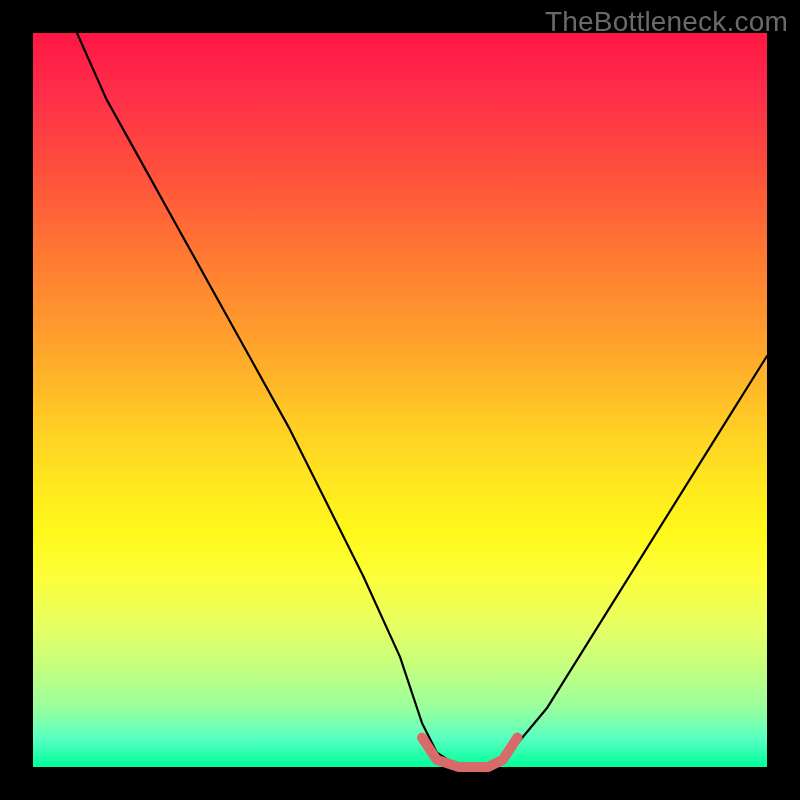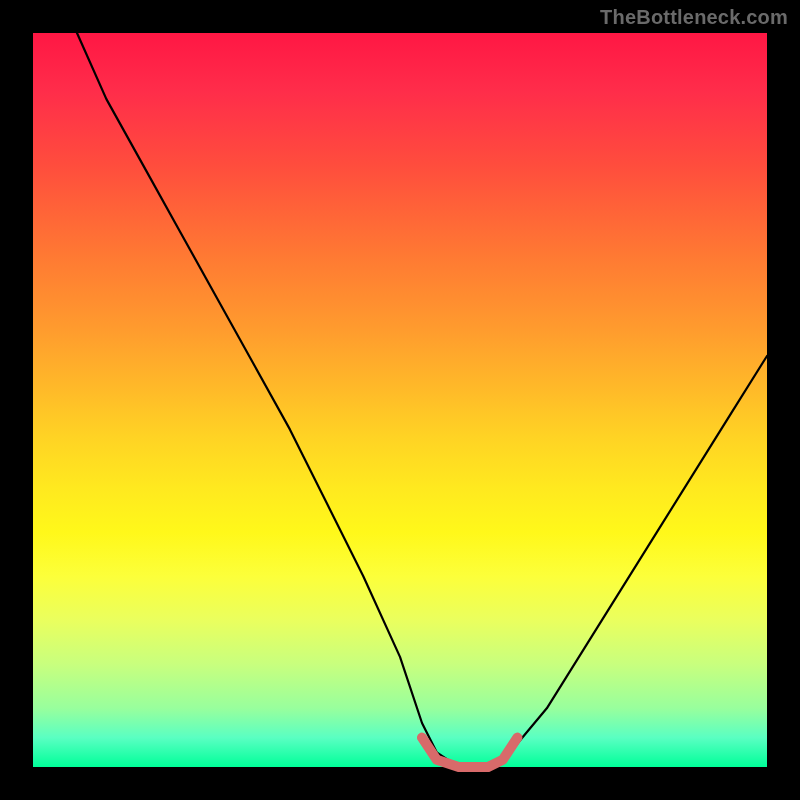--- a/index.html
+++ b/index.html
@@ -32,22 +32,22 @@
       #98ff9d 92%,
       #5affc2 96%,
       #00ff99 100%
     );
   }
   .watermark {
     position: absolute;
     top: 6px;
     right: 12px;
     color: #6a6a6a;
-    font-size: 20px;
-    font-weight: 700;
+    font-size: 28px;
+    font-weight: 400;
     z-index: 10;
     letter-spacing: 0.2px;
   }
   svg.curves {
     position: absolute;
     left: 0; top: 0;
     width: 100%; height: 100%;
     overflow: visible;
     pointer-events: none;
   }

